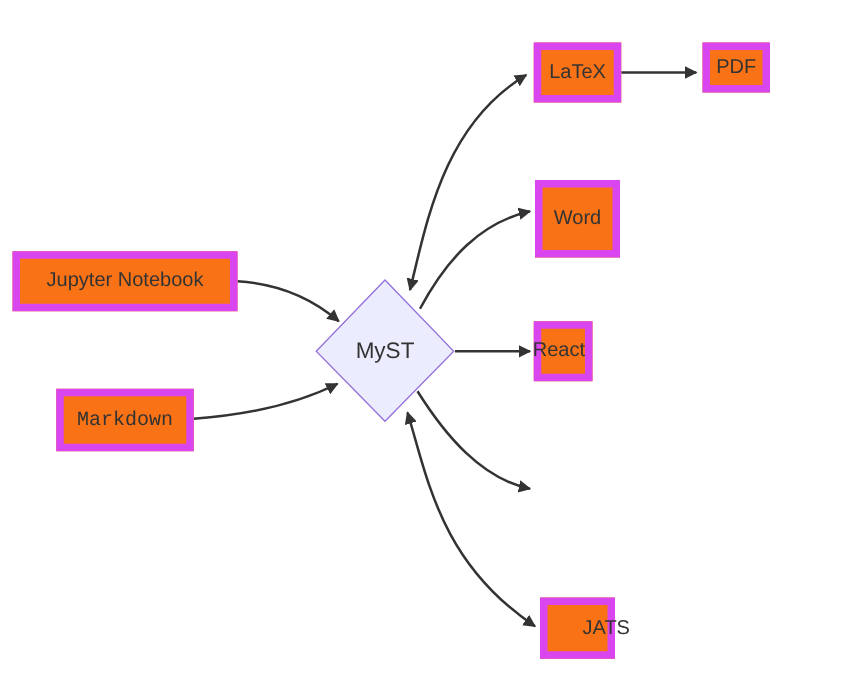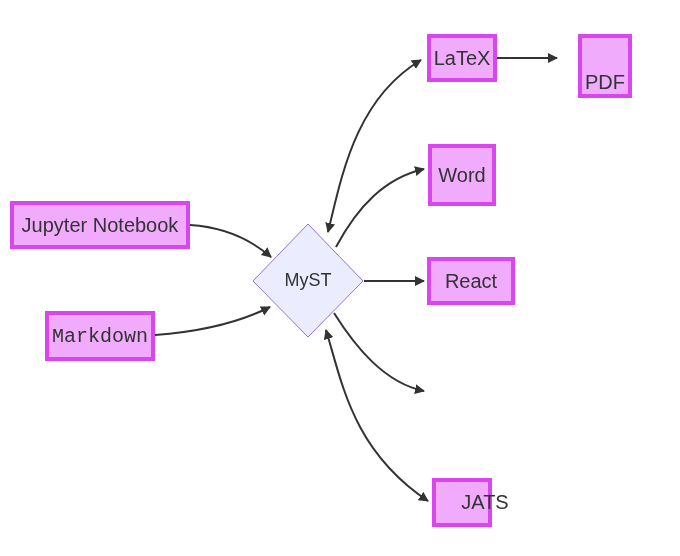--- a/index.html
+++ b/index.html
@@ -21,26 +21,26 @@
     stroke: #333333;
     stroke-width: 2px;
   }
   .diamond {
     fill: #ECECFF;
     stroke: #9370DB;
     stroke-width: 1px;
   }
   .node {
     position: absolute;
-    background: #f0abfc;
-    border: 4px solid #d946ef;
+    background: #f97316;
+    border: 6px solid #d946ef;
     display: flex;
     align-items: center;
     justify-content: center;
-    font-size: 20px;
+    font-size: 16px;
     color: #333333;
     box-sizing: border-box;
     white-space: nowrap;
   }
   .diamond-label {
     position: absolute;
     left: 253px;
     top: 224px;
     width: 110px;
     height: 113px;
@@ -94,29 +94,29 @@
   </div>
 
   <div class="diamond-label">
     <span>MyST</span>
   </div>
 
   <div class="node" style="left:427px; top:34px; width:70px; height:48px;">
     <span>LaTeX</span>
   </div>
 
-  <div class="node" style="left:578px; top:34px; width:54px; height:64px;align-items:flex-end;">
+  <div class="node" style="left:562px; top:34px; width:54px; height:40px;">
     <span>PDF</span>
   </div>
 
   <div class="node" style="left:428px; top:144px; width:68px; height:62px;">
     <span>Word</span>
   </div>
 
-  <div class="node" style="left:427px; top:257px; width:88px; height:48px;">
+  <div class="node" style="left:427px; top:257px; width:47px; height:48px;justify-content:flex-end;">
     <span>React</span>
   </div>
 
 
   <div class="node" style="left:432px; top:478px; width:60px; height:49px;padding-left:46px;">
     <span>JATS</span>
   </div>
 
 </div>
 

